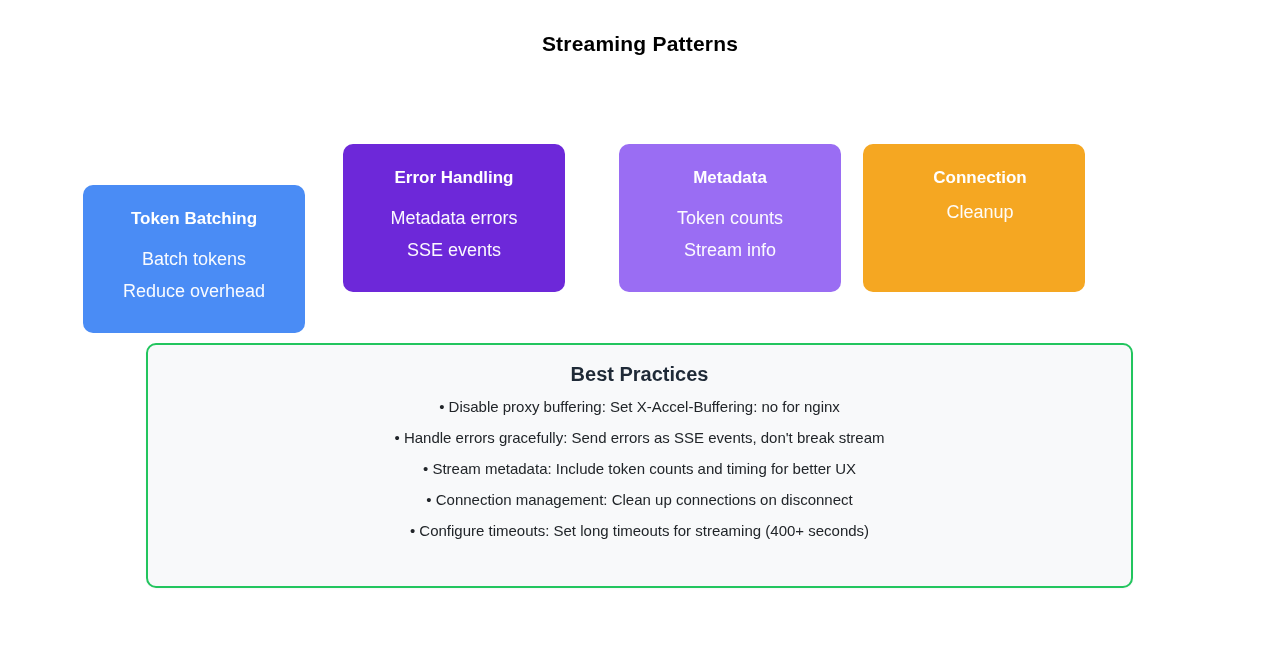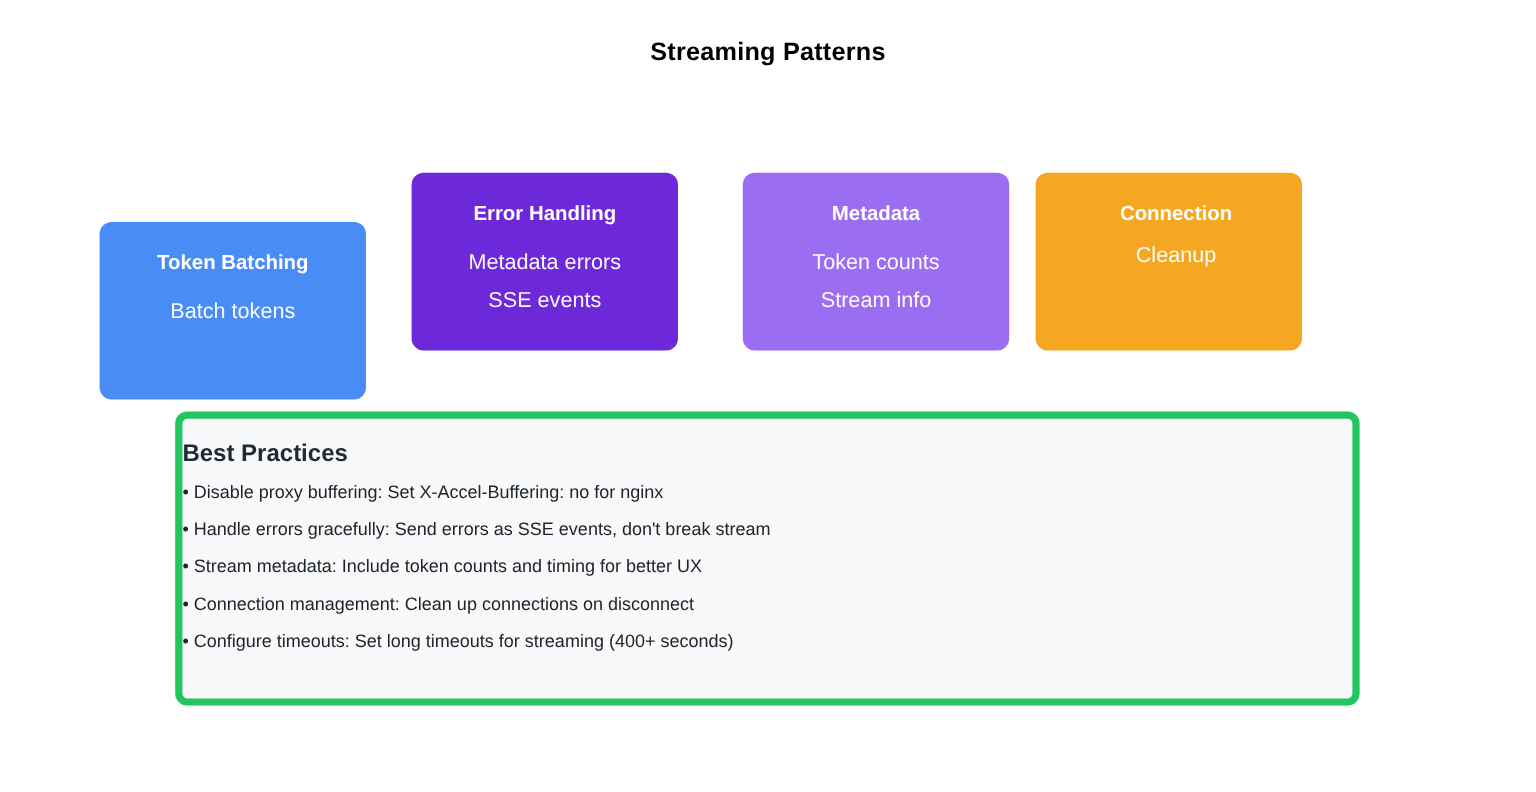--- a/index.html
+++ b/index.html
@@ -44,24 +44,24 @@
   }
   .card-line.first { margin-top: 22px; }
 
   .bp-panel {
     position: absolute;
     left: 146px;
     top: 343px;
     width: 987px;
     height: 245px;
     background: #f8f9fa;
-    border: 6px solid #22c55e;
+    border: 2px solid #22c55e;
     border-radius: 10px;
     box-shadow: 0 1px 2px rgba(0,0,0,0.04);
-    text-align: left;
+    text-align: center;
   }
   .bp-title {
     margin-top: 17px;
     font-size: 20px;
     font-weight: bold;
     line-height: 24px;
     color: #1f2a37;
   }
   .bp-items { margin-top: 13px; }
   .bp-item {
@@ -72,20 +72,21 @@
   }
 </style>
 </head>
 <body>
 
 <div class="page-title">Streaming Patterns</div>
 
 <div class="card card-1" style="background: rgb(74, 140, 245);">
   <div class="card-title">Token Batching</div>
   <div class="card-line first">Batch tokens</div>
+  <div class="card-line">Reduce overhead</div>
 </div>
 
 <div class="card card-2" style="background: #6d28d9;">
   <div class="card-title">Error Handling</div>
   <div class="card-line first">Metadata errors</div>
   <div class="card-line">SSE events</div>
 </div>
 
 <div class="card card-3" style="background: rgb(154, 109, 243);">
   <div class="card-title">Metadata</div>

